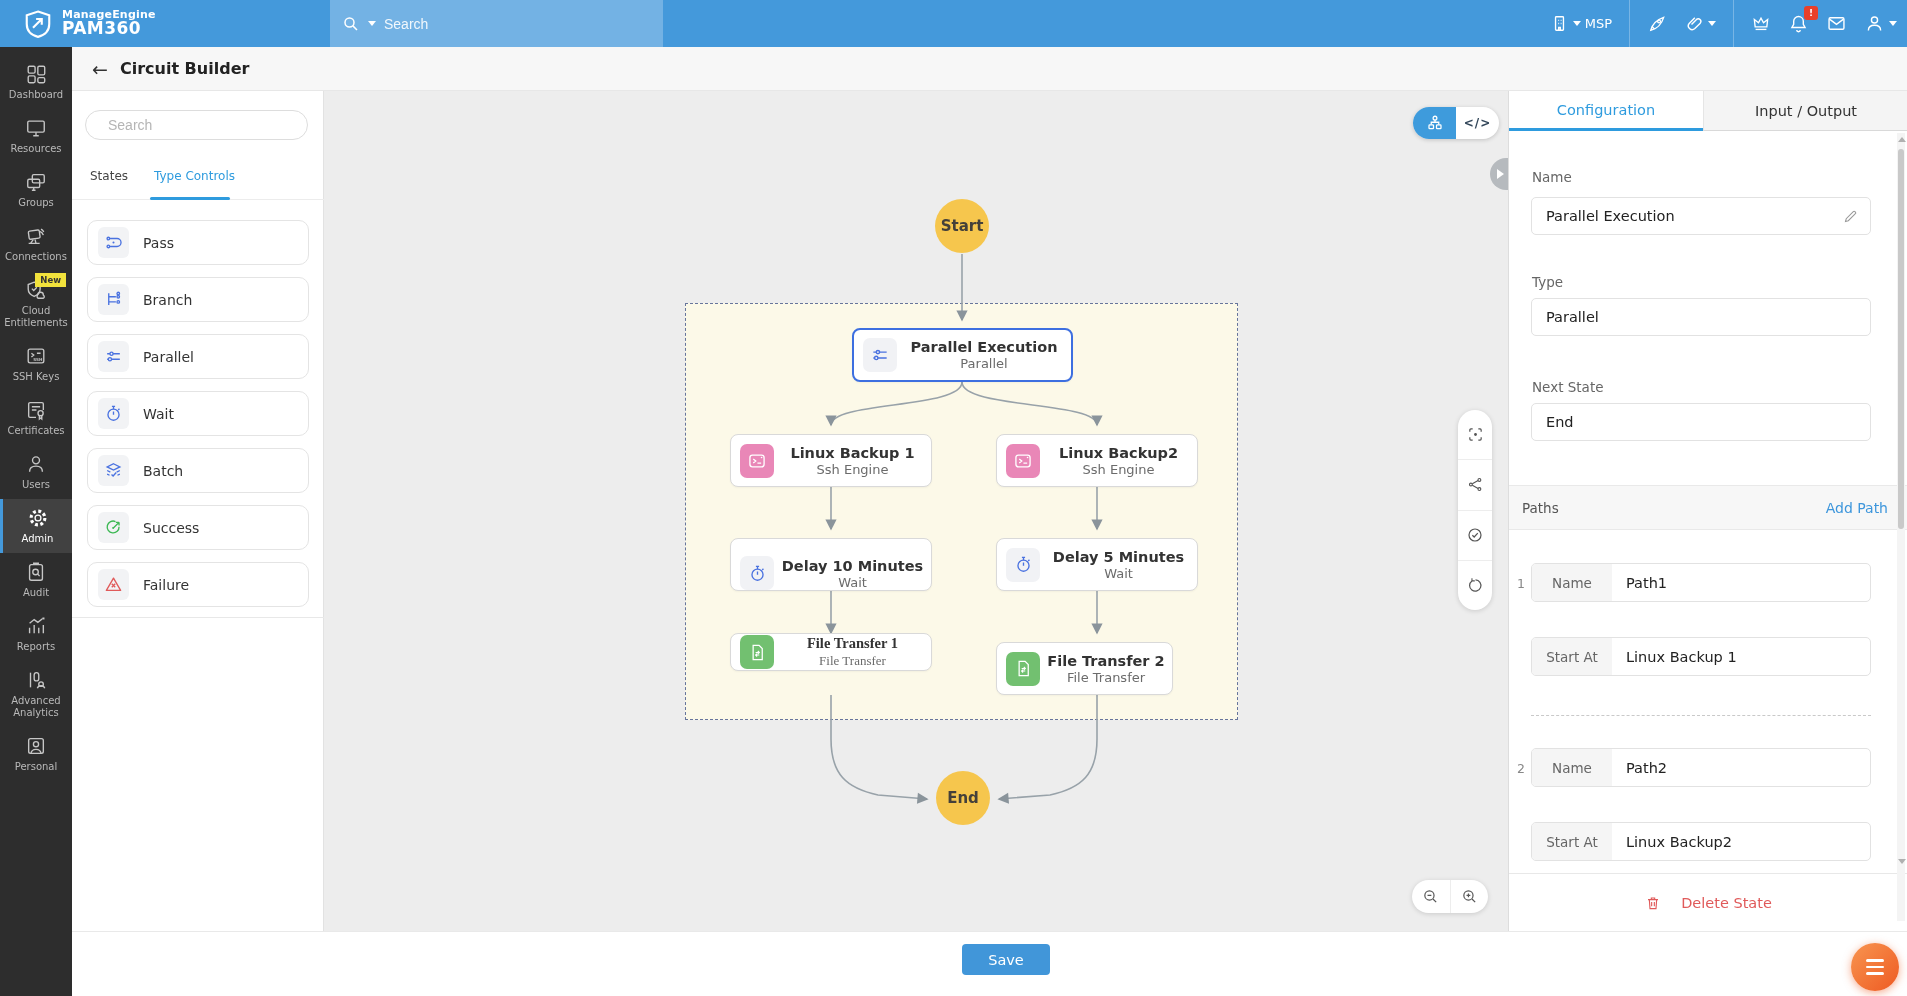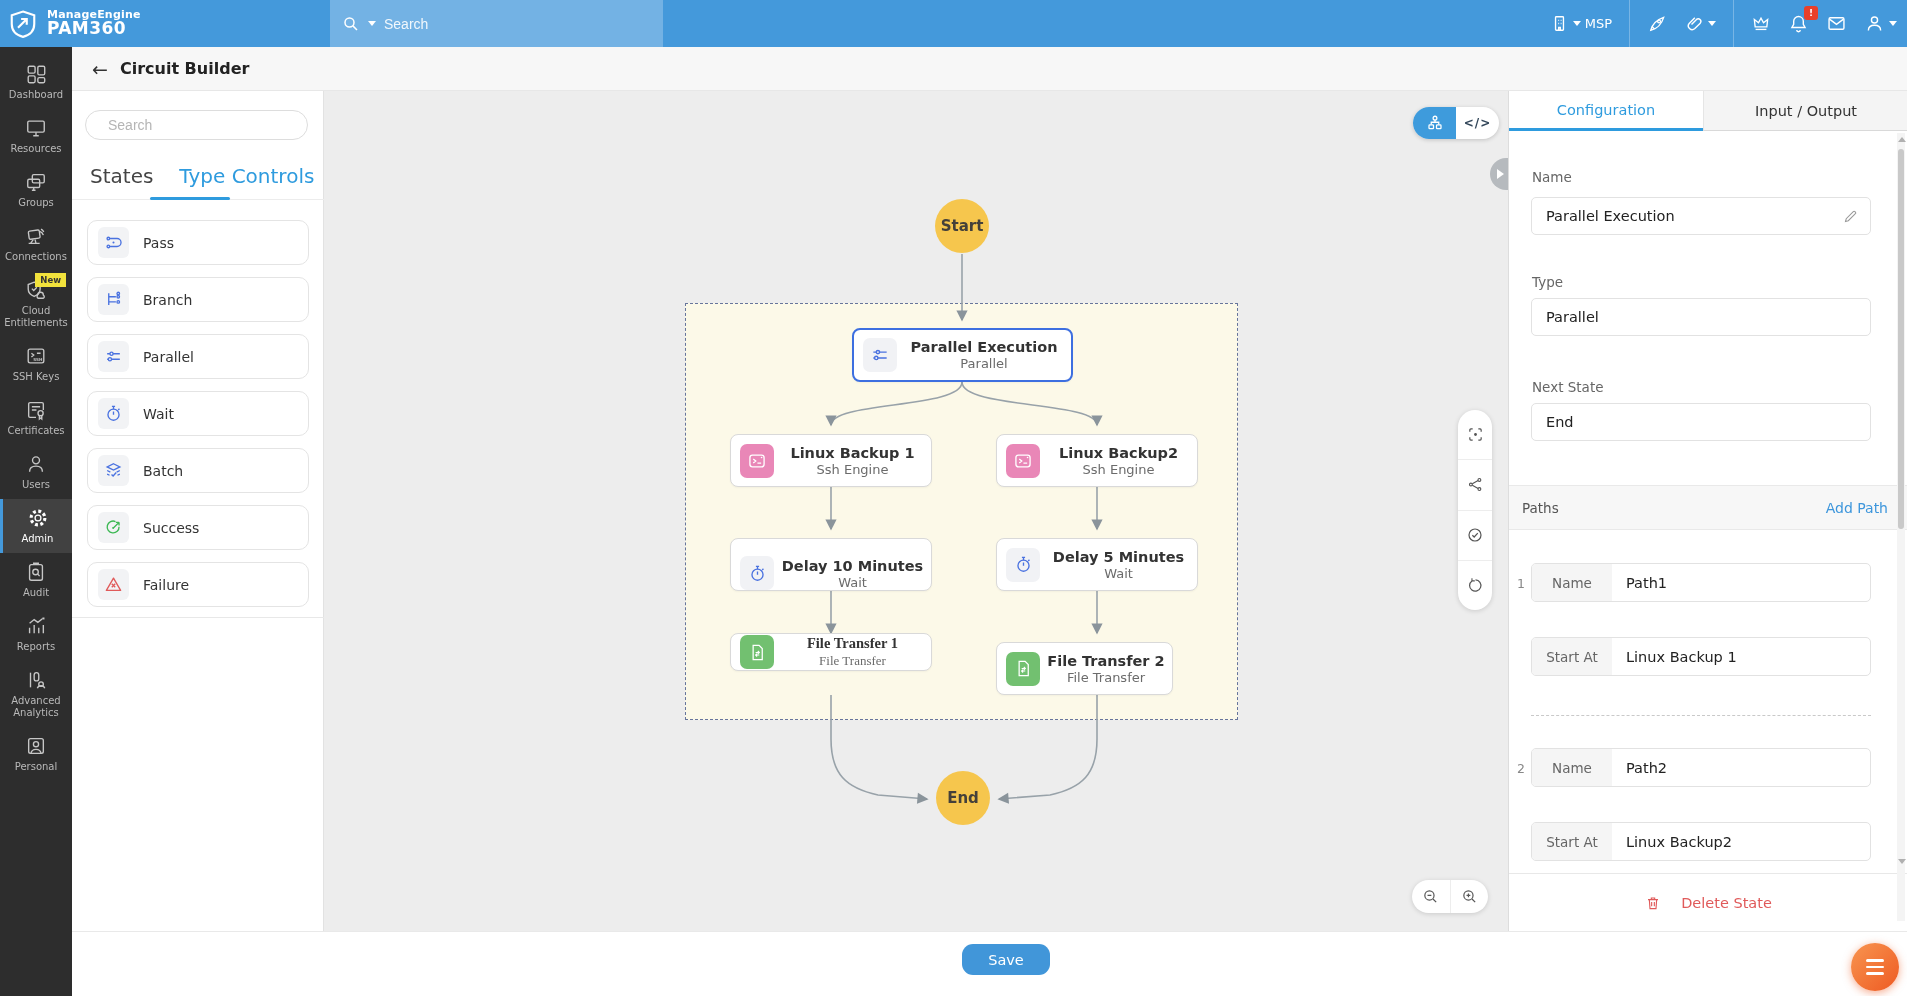--- a/index.html
+++ b/index.html
@@ -1,20 +1,20 @@
 <!DOCTYPE html>
 <html><head>
 <meta charset="utf-8">
 <style>
   * { margin:0; padding:0; box-sizing:border-box; }
   html,body { width:1907px; height:996px; overflow:hidden; font-family:"DejaVu Sans","Liberation Sans",sans-serif; background:#ffffff; }
 
   
   #topbar { position:absolute; left:0; top:0; width:1907px; height:47px; background:#4499db; display:flex; align-items:center; }
-  .brand { display:flex; align-items:center; gap:9px; padding-left:8px; width:270px; }
+  .brand { display:flex; align-items:center; gap:9px; padding-left:23px; width:270px; }
   .brand-text { color:#fff; line-height:1.05; }
   .brand-l1 { font-size:11px; font-weight:bold; letter-spacing:.2px; }
   .brand-l2 { font-size:17px; font-weight:bold; letter-spacing:.4px; }
   #top-search { position:absolute; left:330px; top:0; width:333px; height:47px; background:rgba(255,255,255,0.25); display:flex; align-items:center; padding-left:12px; gap:8px; }
   #top-search input { background:transparent; border:none; outline:none; color:#fff; font-size:14px; width:220px; }
   #top-search input::placeholder { color:rgba(255,255,255,0.9); }
   .top-right { position:absolute; right:0; top:0; height:47px; display:flex; align-items:center; gap:17px; padding-right:10px; }
   .tr-divider { width:1px; height:47px; background:rgba(255,255,255,0.28); }
   .tr-item { display:flex; align-items:center; gap:4px; color:#fff; font-size:13px; cursor:pointer; }
   .caret-dn { width:0; height:0; border-left:4px solid transparent; border-right:4px solid transparent; border-top:5px solid #fff; }
@@ -34,21 +34,21 @@
   .nav-item.active { background:#414141; border-left:3px solid #4499db; }
   .nav-item.active .nav-label { color:#fff; }
   .nav-item.active svg { stroke:#fff; }
   .new-badge { position:absolute; top:2px; right:6px; background:#f2e23c; color:#333; font-size:8.5px; font-weight:bold; padding:2px 5px; border-radius:0; }
 
   
   #palette { position:absolute; left:72px; top:91px; width:252px; height:905px; background:#fff; border-right:1px solid #e2e2e2; }
   #palette-search { position:absolute; left:13px; top:19px; width:223px; height:30px; border:1px solid #ddd; border-radius:16px; padding-left:22px; font-size:14px; color:#555; outline:none; }
   #palette-search::placeholder { color:#b5b5b5; }
   .pal-tabs { position:absolute; left:0; top:62px; width:252px; height:47px; display:flex; align-items:center; gap:26px; padding-left:18px; border-bottom:1px solid #ececec; }
-  .pal-tab { font-size:20px; color:#444; cursor:pointer;text-align:right; }
+  .pal-tab { font-size:12px; color:#444; cursor:pointer;text-align:right; }
   .pal-tab.active { color:#2e9bde; }
   .pal-underline { position:absolute; left:78px; top:106px; width:80px; height:3px; background:#2e9bde; border-radius:2px; }
   .pal-list { position:absolute; left:15px; top:129px; width:222px; display:flex; flex-direction:column; gap:12px; }
   .pal-card { height:45px; border:1px solid #e4e4e4; border-radius:10px; display:flex; align-items:center; gap:14px; padding-left:10px; background:#fff; cursor:grab; }
   .pal-tile { width:31px; height:31px; background:#f2f3f5; border-radius:6px; display:flex; align-items:center; justify-content:center; }
   .pal-label { font-size:14px; color:#333; }
   .pal-divider { position:absolute; left:0px; top:526px; width:252px; height:1px; background:#e8e8e8; }
 
   
   #canvas { position:absolute; left:324px; top:91px; width:1184px; height:840px; background:#ededed; overflow:hidden; }
@@ -101,21 +101,21 @@
   #delete-bar { position:absolute; left:0; top:782px; width:399px; height:58px; border-top:1px solid #e8e8e8; display:flex; align-items:center; justify-content:center; gap:20px; color:#e05a5a; font-size:14.5px; cursor:pointer; background:#fff; }
   
   .rp-track { position:absolute; left:388px; top:42px; width:8px; height:788px; background:#f4f4f4; }
   .rp-thumb { position:absolute; left:389px; top:58px; width:6px; height:380px; background:#c9c9c9; border-radius:3px; }
   .rp-arrow { position:absolute; left:389px; width:0; height:0; border-left:4px solid transparent; border-right:4px solid transparent; }
   .rp-arrow.up { top:46px; border-bottom:5px solid #b0b0b0; }
   .rp-arrow.down { top:768px; border-top:5px solid #b0b0b0; }
 
   
   #footer { position:absolute; left:72px; top:931px; width:1835px; height:65px; background:#fff; border-top:1px solid #e9e9e9; }
-  #save-btn { position:absolute; left:890px; top:12px; width:88px; height:31px; background:#4196d9; color:#fff; border:none; border-radius:11px; font-size:14.5px; font-family:inherit; cursor:pointer; }
+  #save-btn { position:absolute; left:890px; top:12px; width:88px; height:31px; background:#4196d9; color:#fff; border:none; border-radius:4px; font-size:14.5px; font-family:inherit; cursor:pointer; }
   #fab { position:absolute; left:1779px; top:11px; width:48px; height:48px; border-radius:50%; background:linear-gradient(135deg,#f89550,#ee5a22); box-shadow:0 2px 8px rgba(238,90,34,0.5); display:flex; flex-direction:column; align-items:center; justify-content:center; gap:4px; cursor:pointer; }
   #fab .bar { width:18px; height:2.5px; background:#fff; border-radius:2px; }
 
   svg { display:block; }
 </style>
 </head>
 <body>
 
 <div id="topbar">
   <div class="brand">

